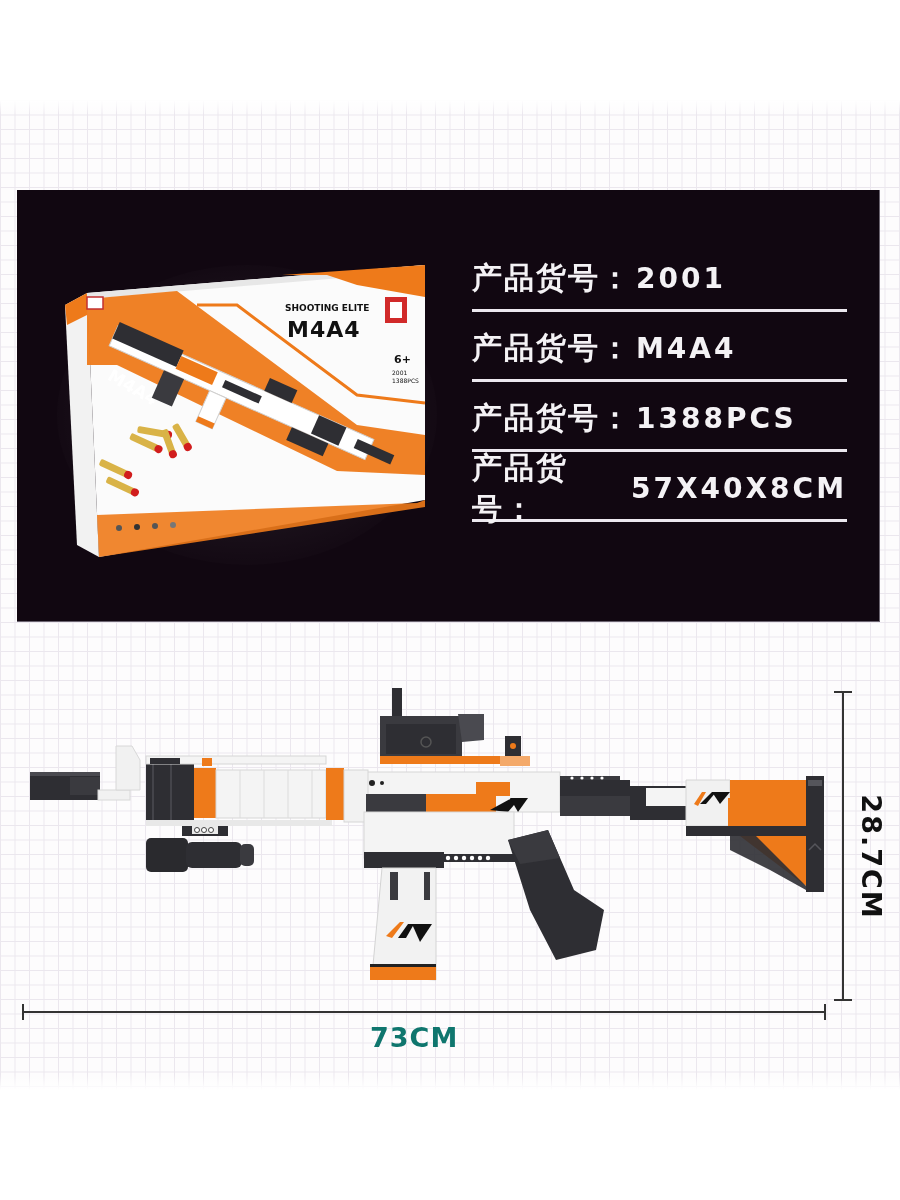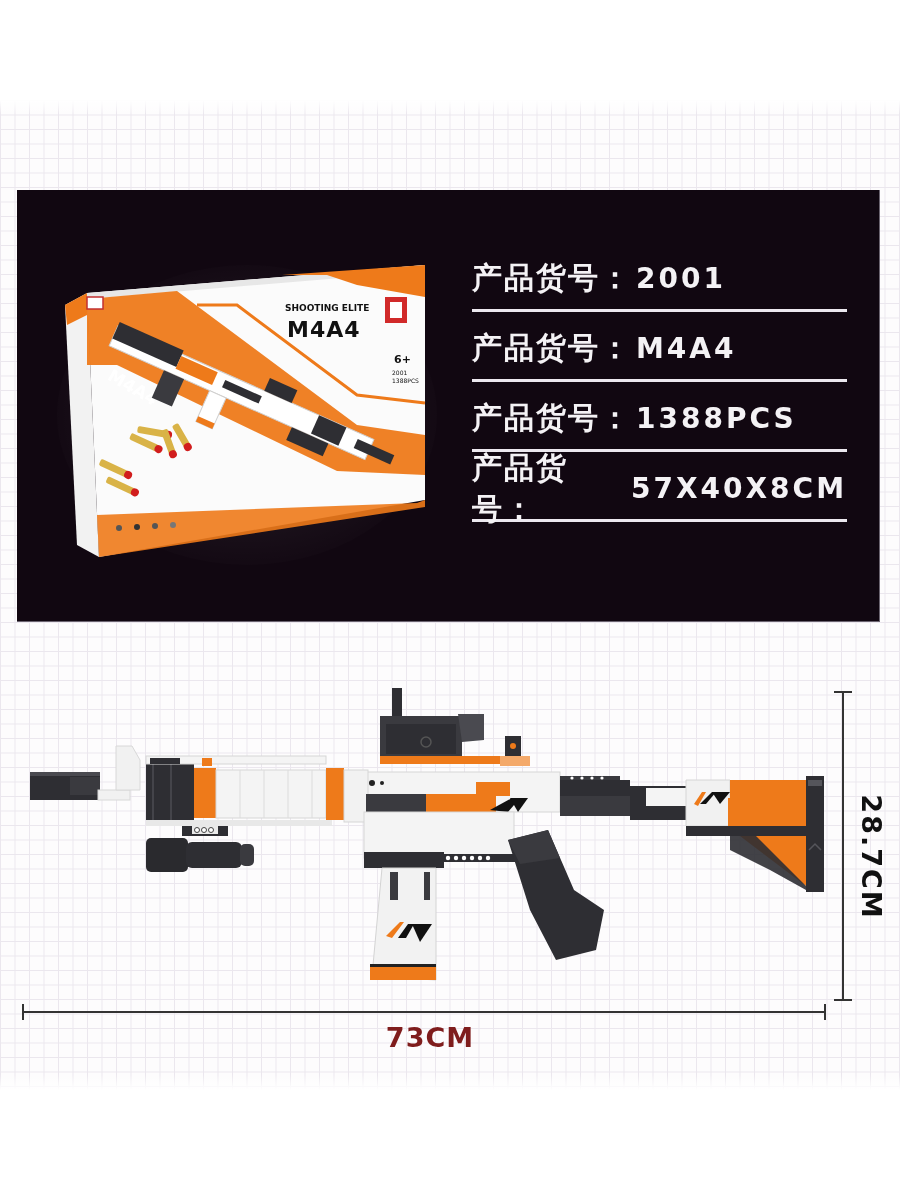--- a/index.html
+++ b/index.html
@@ -56,22 +56,22 @@
   
   .dim-h {
     position: absolute; left: 22px; top: 1011px; width: 804px; height: 2px; background: #333;
   }
   .dim-h::before, .dim-h::after {
     content: ""; position: absolute; top: -7px; width: 2px; height: 16px; background: #333;
   }
   .dim-h::before { left: 0; }
   .dim-h::after { right: 0; }
   .dim-h-label {
-    position: absolute; left: 370px; top: 1022px; width: 120px; text-align: center;
-    font-size: 27px; font-weight: bold; color: #7f1d1d; letter-spacing: 1px;
+    position: absolute; left: 370px; top: 1022px; width: 120px; 
+    font-size: 27px; font-weight: bold; color: #0f766e; letter-spacing: 1px;
   }
 
   .dim-v {
     position: absolute; left: 842px; top: 691px; width: 2px; height: 310px; background: #333;
   }
   .dim-v::before, .dim-v::after {
     content: ""; position: absolute; left: -8px; width: 18px; height: 2px; background: #333;
   }
   .dim-v::before { top: 0; }
   .dim-v::after { bottom: 0; }

